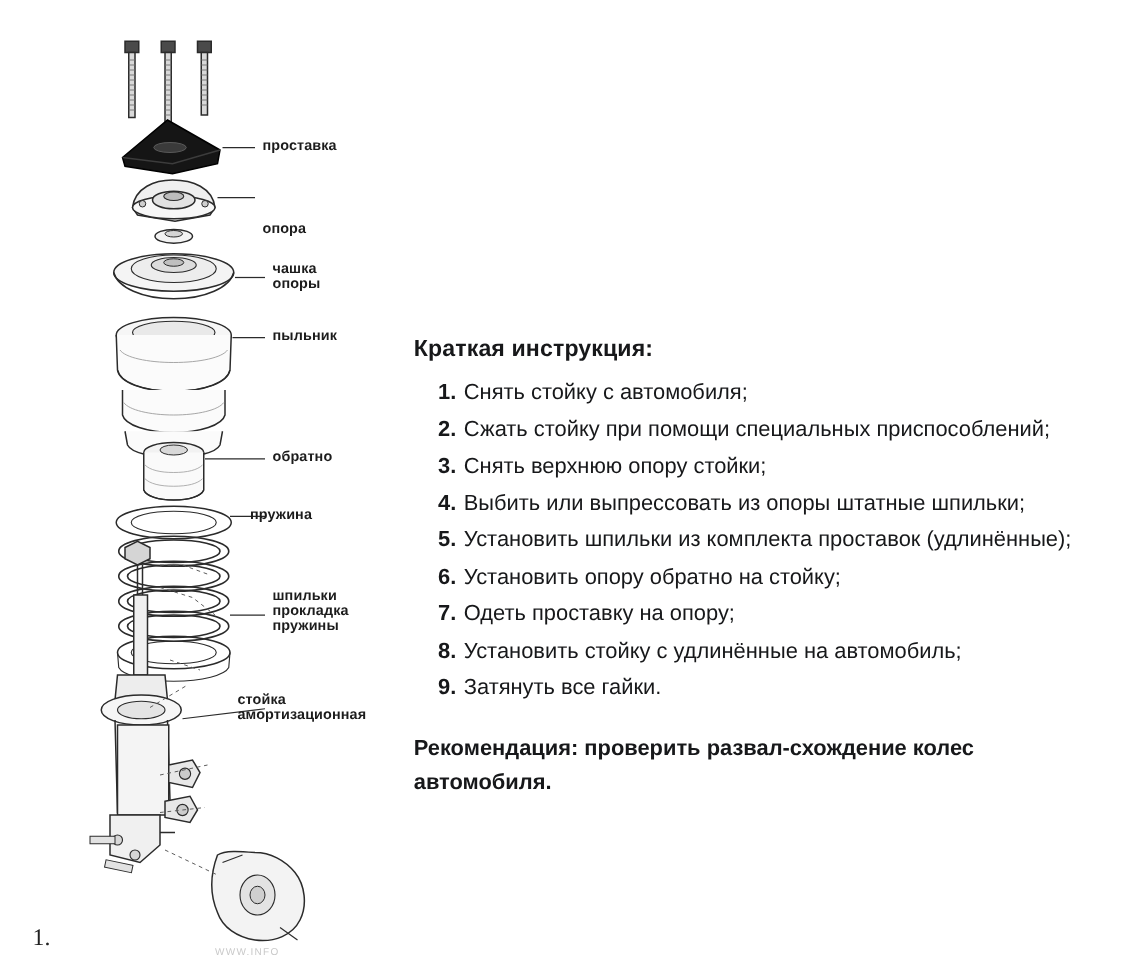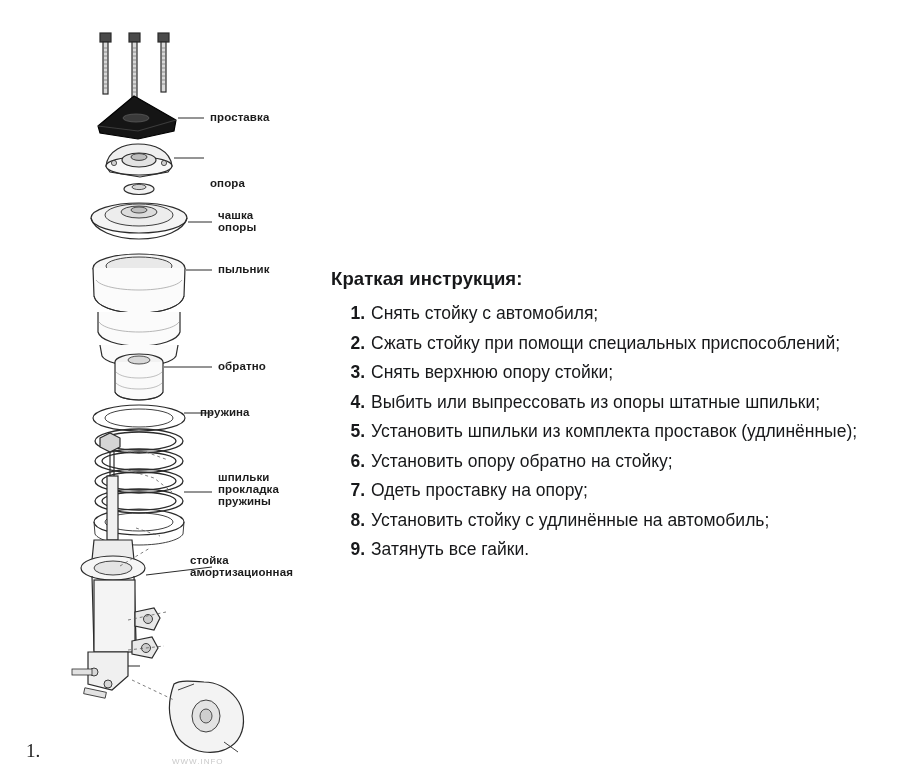--- a/index.html
+++ b/index.html
@@ -325,18 +325,19 @@
       <li>Сжать стойку при помощи специальных приспособлений;</li>
       <li>Снять верхнюю опору стойки;</li>
       <li>Выбить или выпрессовать из опоры штатные шпильки;</li>
       <li>Установить шпильки из комплекта проставок (удлинённые);</li>
       <li>Установить опору обратно на стойку;</li>
       <li>Одеть проставку на опору;</li>
       <li>Установить стойку  с удлинённые на автомобиль;</li>
       <li>Затянуть все гайки.</li>
     </ol>
 
+    <div class="recommend">Рекомендация: проверить развал-схождение колес автомобиля.</div>
   </div>
 
   <div class="page-numeral">1.</div>
   <div class="watermark">WWW.INFO</div>
 
 </div>
 
 </body></html>

